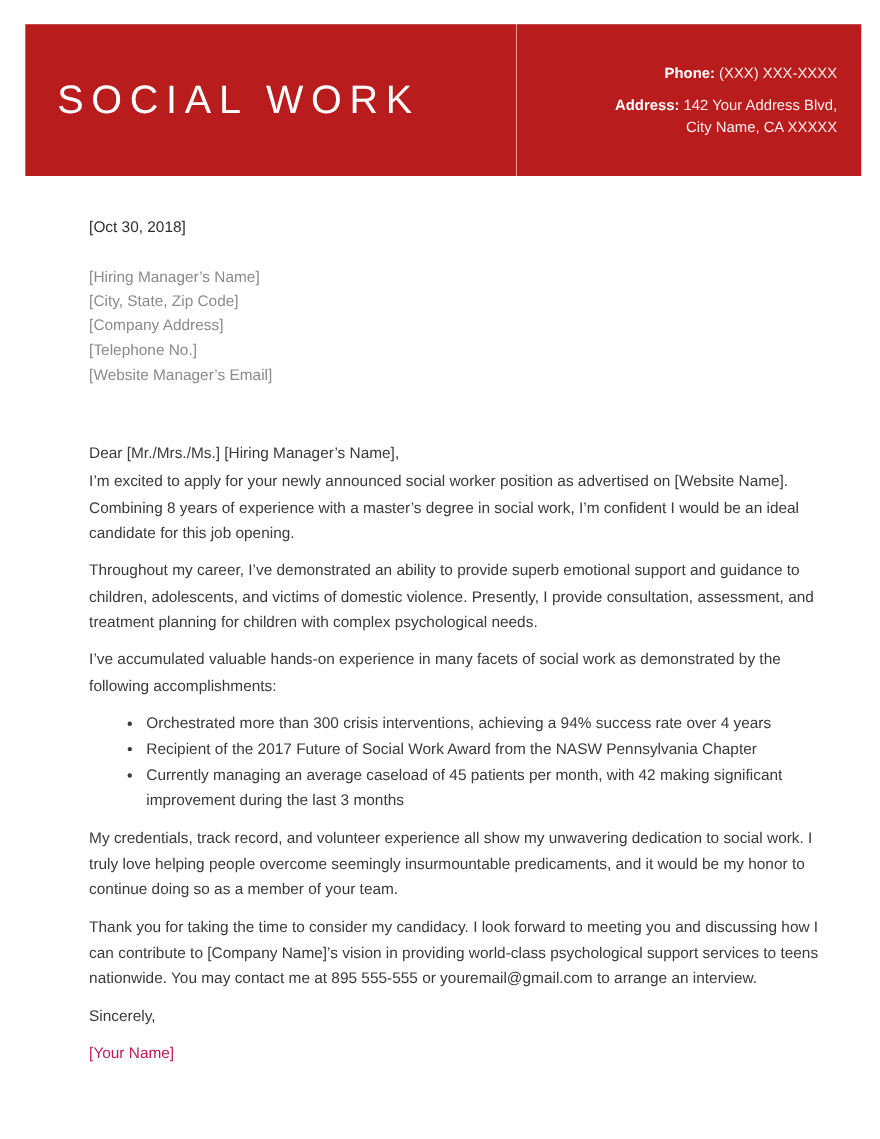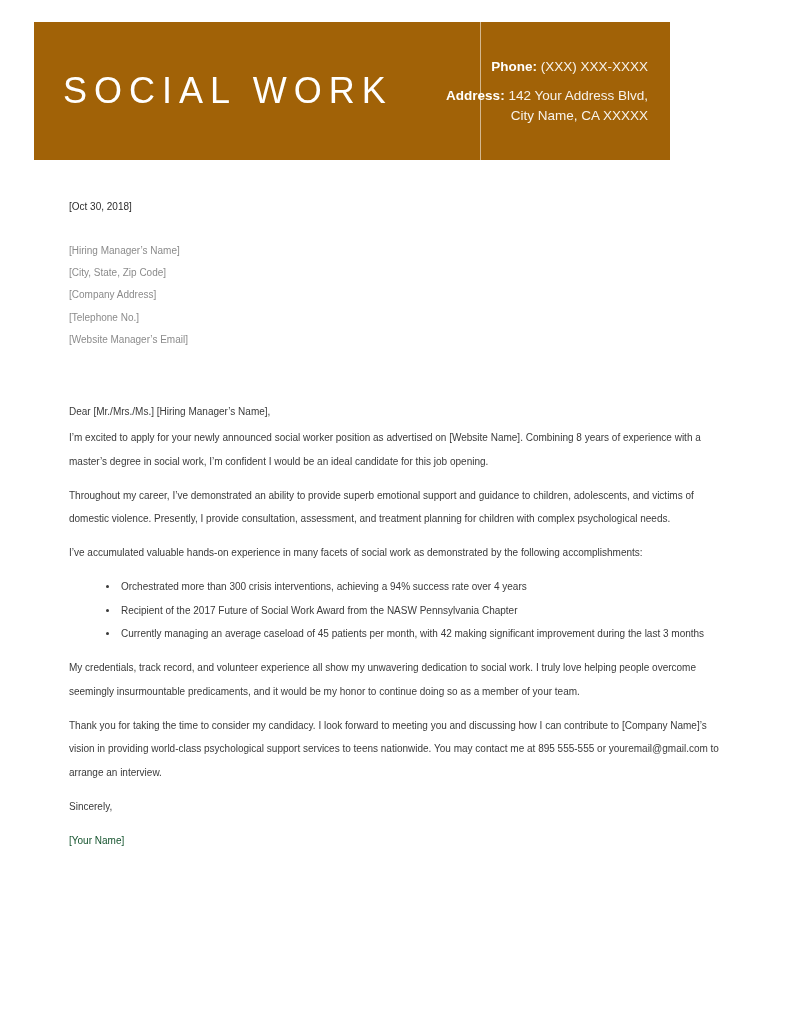--- a/index.html
+++ b/index.html
@@ -8,25 +8,25 @@
     width: 800px;
     height: 1035px;
     background: #ffffff;
     font-family: "Liberation Sans", sans-serif;
     overflow: hidden;
   }
 
   
   .banner {
     position: absolute;
-    left: 34px;
+    left: 23px;
     top: 22px;
-    width: 636px;
+    width: 760px;
     height: 138px;
-    background: #a16207;
+    background: #b91c1c;
   }
   .banner-title {
     position: absolute;
     left: 29px;
     top: 0;
     height: 100%;
     display: flex;
     flex-direction: column;
     justify-content: center;
     color: #ffffff;
@@ -57,39 +57,39 @@
     line-height: 20px;
   }
   .contact-row { text-align: right; margin: 4.5px 0; }
   .contact-label { font-weight: bold; color: #ffffff; }
   .contact-value { color: rgba(255,255,255,0.92); }
   .contact-wrap2 { display: block; }
 
   
   .letter {
     position: absolute;
-    left: 69px;
+    left: 81px;
     top: 195px;
     width: 664px;
     color: #3a3a3a;
-    font-size: 10px;
+    font-size: 14px;
     line-height: 23.5px;
   }
   .date-line { color: #2d2d2d; margin-bottom: 21px; }
   .recipient-block { color: #8b8b8b; line-height: 22.4px; margin-bottom: 48px; }
   .salutation { margin-bottom: 3px; }
   p.para { margin: 0 0 10.5px 0; }
   ul.bullets {
     margin: 0 0 10.5px 0;
     padding-left: 50px;
     list-style: disc outside;
   }
   ul.bullets li { padding-left: 2px; }
   .closing-line { margin: 0 0 9px 0; }
-  .signature-line { color: #14532d; }
+  .signature-line { color: #be185d; }
 </style>
 </head>
 <body>
 
 <div class="page">
 
   <div class="banner">
     <div class="banner-title">
       <span>SOCIAL WORK</span>
     </div>

